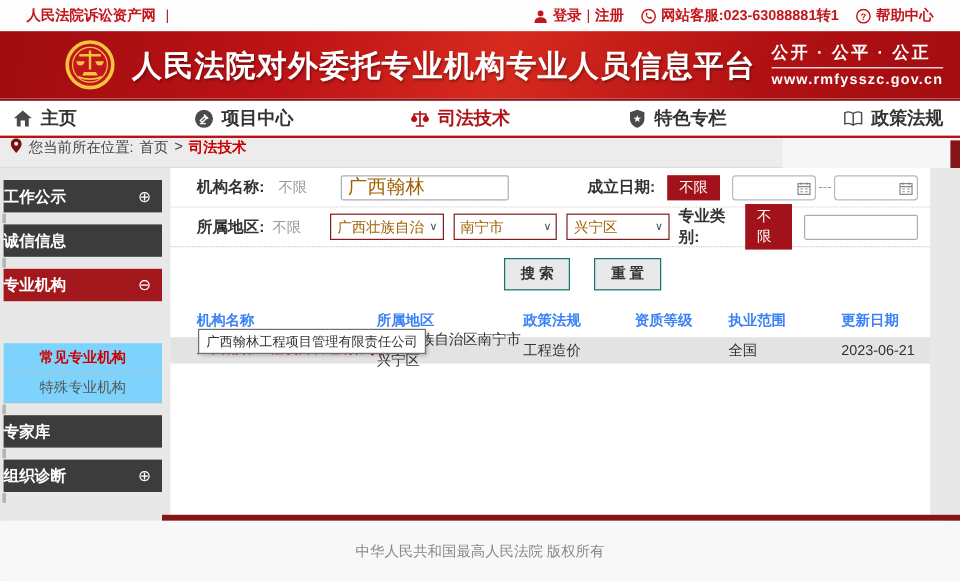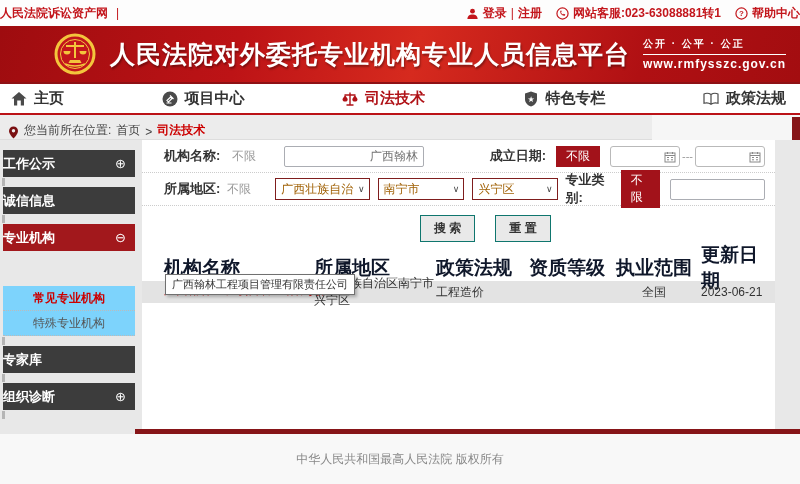--- a/index.html
+++ b/index.html
@@ -2,52 +2,52 @@
 <html><head>
 <meta charset="utf-8">
 <style>
   * { margin:0; padding:0; box-sizing:border-box; }
   html,body { width:800px; height:484px; }
   body { font-family:"Liberation Sans","DejaVu Sans",sans-serif; background:#fff; }
   .page { position:relative; width:800px; height:484px; overflow:hidden; background:#f6f6f6; }
 
   
   .topbar { position:absolute; top:0; left:0; width:800px; height:26px; background:#fdfdfd;
-            display:flex; align-items:center; justify-content:space-between; padding:0 0;gap:23px; }
+            display:flex; align-items:center; justify-content:space-between; padding:0 22px;gap:23px; }
   .topbar .left { display:flex; align-items:center; gap:8px; }
   .site-name { color:#c3161c; font-size:12px; font-weight:bold; }
   .topbar .sep { color:#c3161c; font-size:12px; }
   .topbar .right { display:flex; align-items:center; gap:14px; color:#c3161c; font-size:12px; }
   .top-link { display:flex; align-items:center; gap:4px; color:#c3161c; cursor:pointer; }
   .top-link b { font-weight:bold; }
   .mini-ico { width:13px; height:13px; display:inline-block; }
 
   
   .hdr { position:absolute; top:26px; left:0; width:800px; height:56px;
          background:linear-gradient(105deg,#9e0c0f 0%,#bd1316 30%,#d62a1e 52%,#b01013 80%,#a30d10 100%);
          display:flex; align-items:center; }
   .emblem { width:42px; height:42px; margin-left:54px; flex:0 0 auto; }
   .hdr-title { color:#fff; font-size:25px; font-weight:bold; letter-spacing:1px; margin-left:14px;
                text-shadow:1px 2px 2px rgba(0,0,0,.35); white-space:nowrap; }
   .hdr-right { margin-left:auto; margin-right:14px; text-align:left; color:#fff; }
-  .hdr-slogan { font-size:10px; font-weight:bold; letter-spacing:2px; padding-bottom:3px;
+  .hdr-slogan { font-size:14px; font-weight:bold; letter-spacing:2px; padding-bottom:3px;
                 border-bottom:1px solid #fff; }
   .hdr-url { font-size:12px; font-weight:bold; letter-spacing:1px; padding-top:2px; }
 
   
   .nav { position:absolute; top:82px; left:0; width:800px; height:33px; background:#fff;
          border-top:2px solid #8e1115; border-bottom:2px solid #bb1217;
          display:flex; align-items:center; justify-content:space-between; padding:0 14px 0 10px; }
   .nav-item { display:flex; align-items:center; gap:6px; font-size:15px; font-weight:bold; color:#333; cursor:pointer; }
   .nav-item svg { width:18px; height:18px; }
   .nav-item.active { color:#b01217; }
 
   
   .crumb { position:absolute; top:115px; left:0; width:652px; height:25px; background:#ececec;
-           display:flex; align-items:flex-end; gap:5px; padding:0 8px; font-size:12px; color:#444;
+           display:flex; align-items:flex-start; gap:5px; padding:0 8px; font-size:12px; color:#444;
            border-bottom:1px solid #ddd; }
   .crumb .cur { color:#c00; font-weight:bold; }
   .crumb .pin { width:11px; height:13px; }
 
   
   .right-strip { position:absolute; top:117px; right:0; width:8px; height:317px; background:#861518; }
   .bottom-strip { position:absolute; top:429px; left:135px; right:0; height:5px; background:#861518; }
   .footer-edge { position:absolute; top:434px; left:0; width:2px; height:50px; background:#c9c9c9; }
 
   
@@ -66,44 +66,44 @@
               border-bottom:1px dotted #bbb; cursor:pointer; }
   .sub-item.active { color:#c00; font-weight:bold; }
 
   
   .panel { position:absolute; left:142px; top:0; width:633px; height:289px; background:#fff; }
   .frow { display:flex; align-items:center; height:33px; padding:0 10px 0 22px;
           border-bottom:1px dotted #ccc; }
   .flabel { font-size:13px; font-weight:bold; color:#333; width:68px; }
   .unl-gray { font-size:12px; color:#999; width:52px; }
   .unl-red { background:#a2121a; color:#fff; font-size:12px; padding:2px 10px; margin-right:10px; cursor:pointer; }
-  .tin { height:21px; border:1px solid #abadb3; border-radius:2px; font-size:12px; padding:0 5px;
-         color:#737373; font-family:"Liberation Sans",sans-serif;text-align:right; }
+  .tin { height:21px; border:1px solid #abadb3; border-radius:2px; font-size:16px; padding:0 5px;
+         color:#a16207; font-family:"Liberation Sans",sans-serif; }
   .name-in { width:140px; }
   .cat-in { width:95px; }
   .rgroup { margin-left:auto; display:flex; align-items:center; }
   .rlabel { font-size:13px; font-weight:bold; color:#333; margin-right:10px; }
   .datebox { position:relative; width:70px; height:21px; border:1px solid #b9b9b9; border-radius:3px; background:#fff; }
   .datebox svg { position:absolute; right:3px; top:4px; width:12px; height:12px; }
   .dsep { color:#999; font-size:11px; margin:0 2px; }
   .sel { position:relative; height:22px; border:1px solid #7f1d1d; border-radius:0; background:#fff;
          font-size:12px; color:#a16207; line-height:20px; padding:0 16px 0 5px; margin-right:8px;
          white-space:nowrap; overflow:hidden; cursor:pointer; }
   .sel::after { content:"\2228"; position:absolute; right:4px; top:0; font-size:9px; color:#444; }
   .sel1 { width:100px; } .sel2 { width:92px; } .sel3 { width:90px; }
 
   .btnrow { display:flex; gap:20px; padding:9px 0 8px 278px; }
   .gbtn { background:#e9e9e9; border:1px solid #0f766e; color:#333; font-size:12px; font-weight:bold;
           padding:4px 13px; cursor:pointer; font-family:"Liberation Sans",sans-serif; }
 
   .tbl { margin-top:4px; }
-  .thead { display:flex; align-items:center; height:27px; font-size:19px; font-weight:bold; color:#0f172a; }
+  .thead { display:flex; align-items:center; height:27px; font-size:12px; font-weight:bold; color:#3b82f6; }
   .trow { display:flex; align-items:center; height:22px; background:#e3e3e3; font-size:12px; color:#333; }
   .c1 { width:172px; padding-left:22px; } .c2 { width:122px; } .c3 { width:93px; }
-  .c4 { width:78px; } .c5 { width:94px;text-align:center; } .c6 { flex:1; }
+  .c4 { width:78px; } .c5 { width:94px; } .c6 { flex:1; }
   .trow .c1 a, .row-link { color:#c00; text-decoration:none; cursor:pointer;
           display:inline-block; max-width:165px; white-space:nowrap; overflow:hidden; }
   .tooltip { position:absolute; left:23px; top:134px; background:#fefefe; border:1px solid #707070;
              padding:2px 6px; font-size:11px; color:#333; box-shadow:2px 2px 3px rgba(0,0,0,.25);
              white-space:nowrap; }
 
   
   .footer { position:absolute; top:434px; left:0; width:800px; height:50px; background:#f8f8f8;
             display:flex; align-items:center; justify-content:center; }
   .footer span { font-size:12px; color:#888; }

